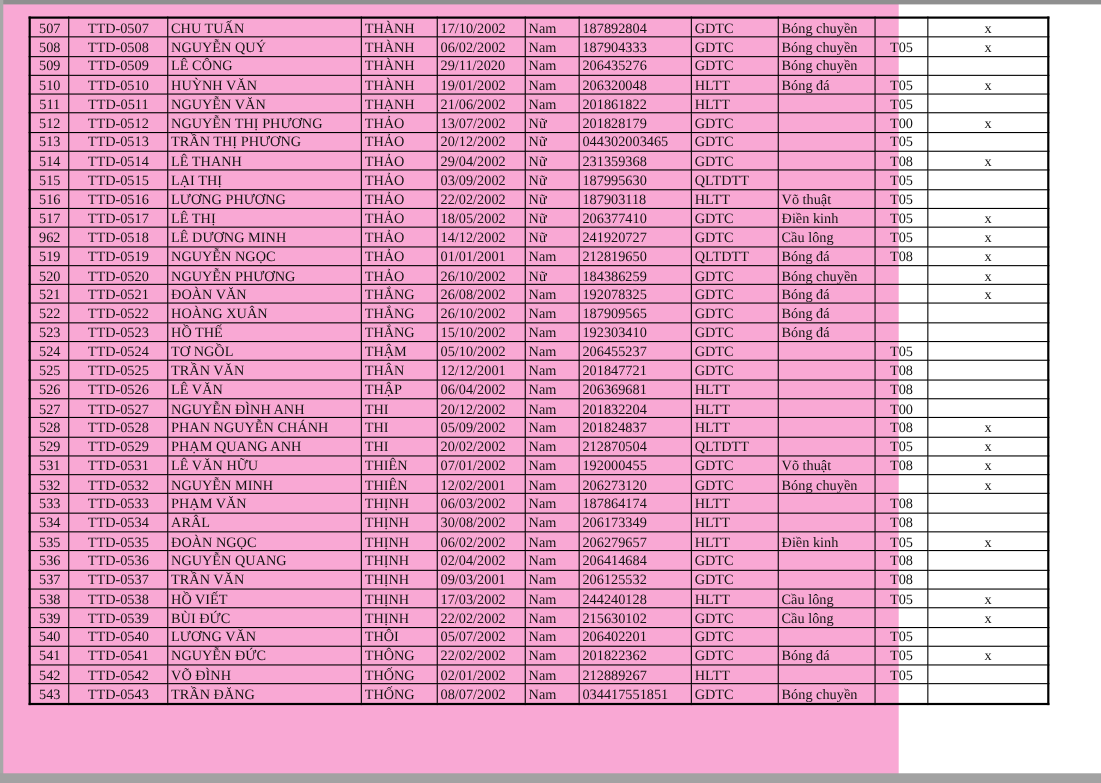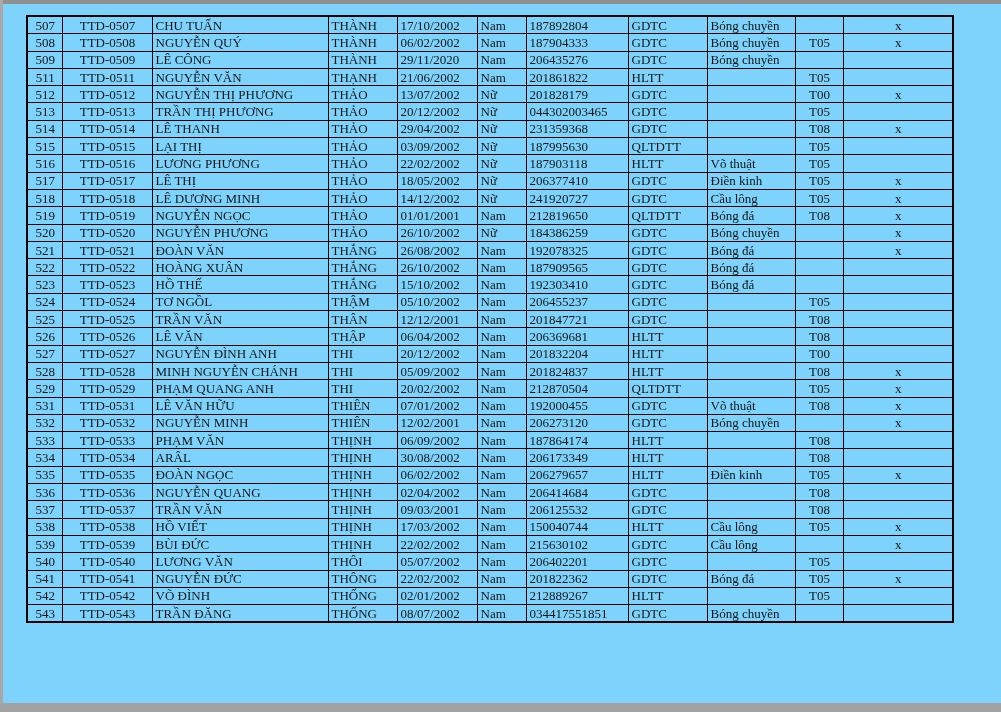--- a/index.html
+++ b/index.html
@@ -1,21 +1,21 @@
 <!DOCTYPE html>
 <html><head>
 <meta charset="utf-8">
 <style>
   html,body { margin:0; padding:0; }
   body {
     width:1001px; height:712px; overflow:hidden;
     background:#ffffff;
     font-family:"Liberation Serif", serif;
   }
-  .page { position:relative; width:1001px; height:712px; background:#7dd3fc; }
+  .page { position:relative; width:817px; height:712px; background:#f9a8d4; }
 
   
   .edge { position:absolute; background:#a8a8a8; }
   .edge-top    { left:0; top:0; width:1001px; height:4px; background:#8f8f8f; }
   .edge-left   { left:0; top:0; width:3px;  height:706px; }
   .edge-bottom { left:0; top:703px; width:1001px; height:9px; background:#a2a2a2; }
 
   table.roster {
     position:absolute; left:26px; top:15px;
     width:926px;
@@ -92,20 +92,33 @@
           <td class="al-left">THÀNH</td>
           <td class="al-left">29/11/2020</td>
           <td class="al-left">Nam</td>
           <td class="al-left">206435276</td>
           <td class="al-left">GDTC</td>
           <td class="al-left">Bóng chuyền</td>
           <td class="al-center"></td>
           <td class="al-center"></td>
         </tr>
         <tr>
+          <td class="al-center">510</td>
+          <td class="al-center">TTD-0510</td>
+          <td class="al-left">HUỲNH VĂN</td>
+          <td class="al-left">THÀNH</td>
+          <td class="al-left">19/01/2002</td>
+          <td class="al-left">Nam</td>
+          <td class="al-left">206320048</td>
+          <td class="al-left">HLTT</td>
+          <td class="al-left">Bóng đá</td>
+          <td class="al-center">T05</td>
+          <td class="al-center">x</td>
+        </tr>
+        <tr>
           <td class="al-center">511</td>
           <td class="al-center">TTD-0511</td>
           <td class="al-left">NGUYỄN VĂN</td>
           <td class="al-left">THẠNH</td>
           <td class="al-left">21/06/2002</td>
           <td class="al-left">Nam</td>
           <td class="al-left">201861822</td>
           <td class="al-left">HLTT</td>
           <td class="al-left"></td>
           <td class="al-center">T05</td>
@@ -183,21 +196,21 @@
           <td class="al-left">THẢO</td>
           <td class="al-left">18/05/2002</td>
           <td class="al-left">Nữ</td>
           <td class="al-left">206377410</td>
           <td class="al-left">GDTC</td>
           <td class="al-left">Điền kinh</td>
           <td class="al-center">T05</td>
           <td class="al-center">x</td>
         </tr>
         <tr>
-          <td class="al-center">518</td>
+          <td class="al-center">962</td>
           <td class="al-center">TTD-0518</td>
           <td class="al-left">LÊ DƯƠNG MINH</td>
           <td class="al-left">THẢO</td>
           <td class="al-left">14/12/2002</td>
           <td class="al-left">Nữ</td>
           <td class="al-left">241920727</td>
           <td class="al-left">GDTC</td>
           <td class="al-left">Cầu lông</td>
           <td class="al-center">T05</td>
           <td class="al-center">x</td>
@@ -315,21 +328,21 @@
           <td class="al-left">Nam</td>
           <td class="al-left">201832204</td>
           <td class="al-left">HLTT</td>
           <td class="al-left"></td>
           <td class="al-center">T00</td>
           <td class="al-center"></td>
         </tr>
         <tr>
           <td class="al-center">528</td>
           <td class="al-center">TTD-0528</td>
-          <td class="al-left">MINH NGUYỄN CHÁNH</td>
+          <td class="al-left">PHAN NGUYỄN CHÁNH</td>
           <td class="al-left">THI</td>
           <td class="al-left">05/09/2002</td>
           <td class="al-left">Nam</td>
           <td class="al-left">201824837</td>
           <td class="al-left">HLTT</td>
           <td class="al-left"></td>
           <td class="al-center">T08</td>
           <td class="al-center">x</td>
         </tr>
         <tr>
@@ -369,21 +382,21 @@
           <td class="al-left">GDTC</td>
           <td class="al-left">Bóng chuyền</td>
           <td class="al-center"></td>
           <td class="al-center">x</td>
         </tr>
         <tr>
           <td class="al-center">533</td>
           <td class="al-center">TTD-0533</td>
           <td class="al-left">PHẠM VĂN</td>
           <td class="al-left">THỊNH</td>
-          <td class="al-left">06/09/2002</td>
+          <td class="al-left">06/03/2002</td>
           <td class="al-left">Nam</td>
           <td class="al-left">187864174</td>
           <td class="al-left">HLTT</td>
           <td class="al-left"></td>
           <td class="al-center">T08</td>
           <td class="al-center"></td>
         </tr>
         <tr>
           <td class="al-center">534</td>
           <td class="al-center">TTD-0534</td>
@@ -436,21 +449,21 @@
           <td class="al-center">T08</td>
           <td class="al-center"></td>
         </tr>
         <tr>
           <td class="al-center">538</td>
           <td class="al-center">TTD-0538</td>
           <td class="al-left">HỒ VIẾT</td>
           <td class="al-left">THỊNH</td>
           <td class="al-left">17/03/2002</td>
           <td class="al-left">Nam</td>
-          <td class="al-left">150040744</td>
+          <td class="al-left">244240128</td>
           <td class="al-left">HLTT</td>
           <td class="al-left">Cầu lông</td>
           <td class="al-center">T05</td>
           <td class="al-center">x</td>
         </tr>
         <tr>
           <td class="al-center">539</td>
           <td class="al-center">TTD-0539</td>
           <td class="al-left">BÙI ĐỨC</td>
           <td class="al-left">THỊNH</td>

